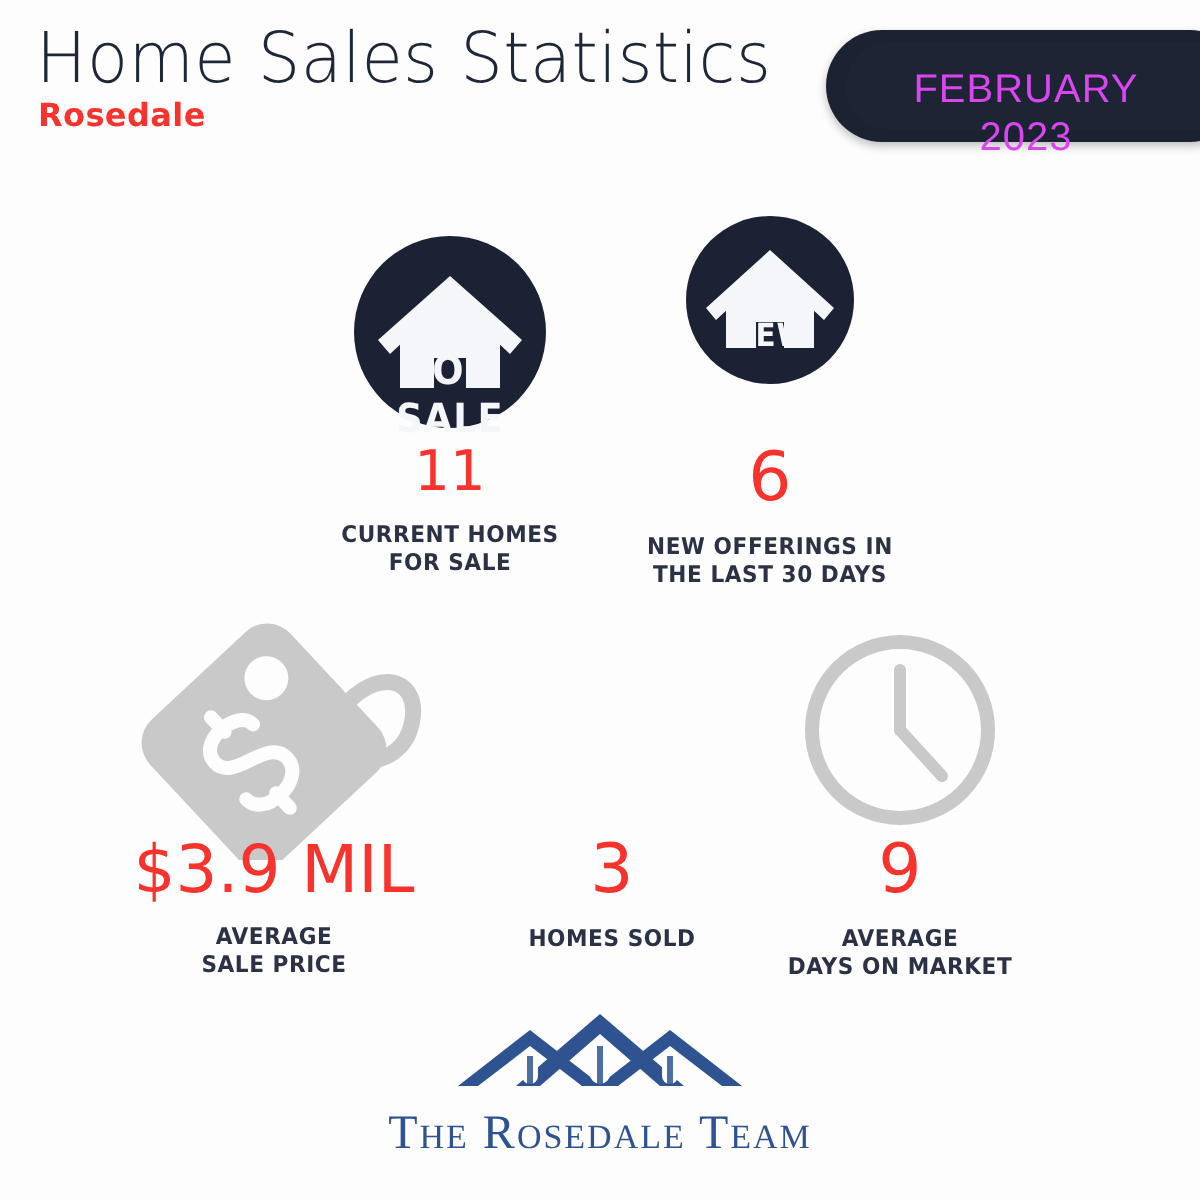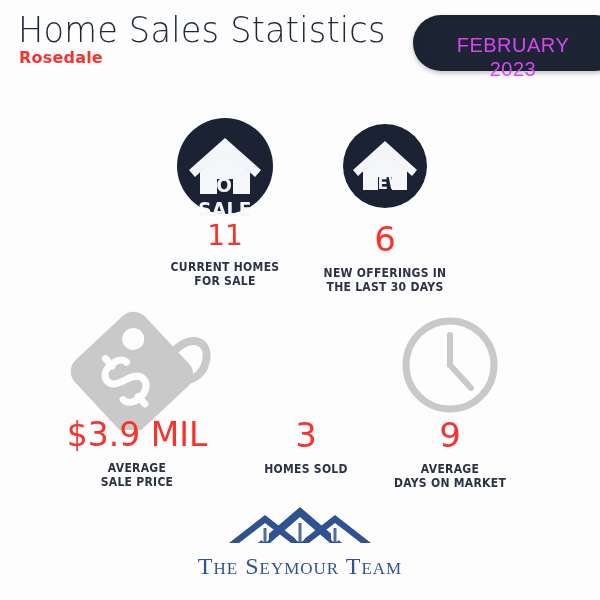--- a/index.html
+++ b/index.html
@@ -165,21 +165,21 @@
                 color:#f4f6f9; font-family:'DejaVu Sans',sans-serif; font-weight:bold;
                 font-size:20px; letter-spacing:0.5px; transform:scaleX(0.92);">FOR SALE</div>
   </div>
 
   <div class="stat" style="left:145px; top:222px; width:160px;">
     <div class="stat-value" style="font-size:28px;">11</div>
     <div class="stat-label" style="margin-top:10px;">CURRENT HOMES</div>
     <div class="stat-label">FOR SALE</div>
   </div>
 
-  <div class="circle-icon" style="left:343px; top:124px; width:84px; height:84px;">
+  <div class="circle-icon" style="left:343px; top:108px; width:84px; height:84px;">
     <svg width="84" height="84" viewBox="0 0 84 84">
       <polygon points="42,17 74,46 69,52 42,27 15,52 10,46" fill="#f4f6f9"></polygon>
       <polygon points="42,26 64,47 64,66 49,66 49,53 35,53 35,66 20,66 20,47" fill="#f4f6f9"></polygon>
     </svg>
     <div style="position:absolute; left:0; top:50px; width:84px; text-align:center;
                 color:#f4f6f9; font-family:'DejaVu Sans',sans-serif; font-weight:bold;
                 font-size:16px; letter-spacing:0.5px; transform:scaleX(0.92);">NEW</div>
   </div>
 
   <div class="stat" style="left:305px; top:222px; width:160px;">
@@ -242,16 +242,16 @@
 
       <polygon points="75,2 117,38 105,38 75,12 45,38 33,38" fill="#2f5390"></polygon>
 
       <rect x="36" y="23" width="8" height="14" rx="4" fill="#fdfdfd"></rect>
       <rect x="106" y="23" width="8" height="14" rx="4" fill="#fdfdfd"></rect>
       <rect x="70" y="18" width="10" height="19" rx="5" fill="#fdfdfd"></rect>
       <rect x="38.5" y="23" width="3" height="14" fill="#2f5390" opacity="0.85"></rect>
       <rect x="108.5" y="23" width="3" height="14" fill="#2f5390" opacity="0.85"></rect>
       <rect x="73.5" y="18" width="3" height="19" fill="#2f5390" opacity="0.85"></rect>
     </svg>
-    <div class="logo-name">The Seymour Team</div>
+    <div class="logo-name">The Rosedale Team</div>
   </div>
 
 </div>
 
 </body></html>

